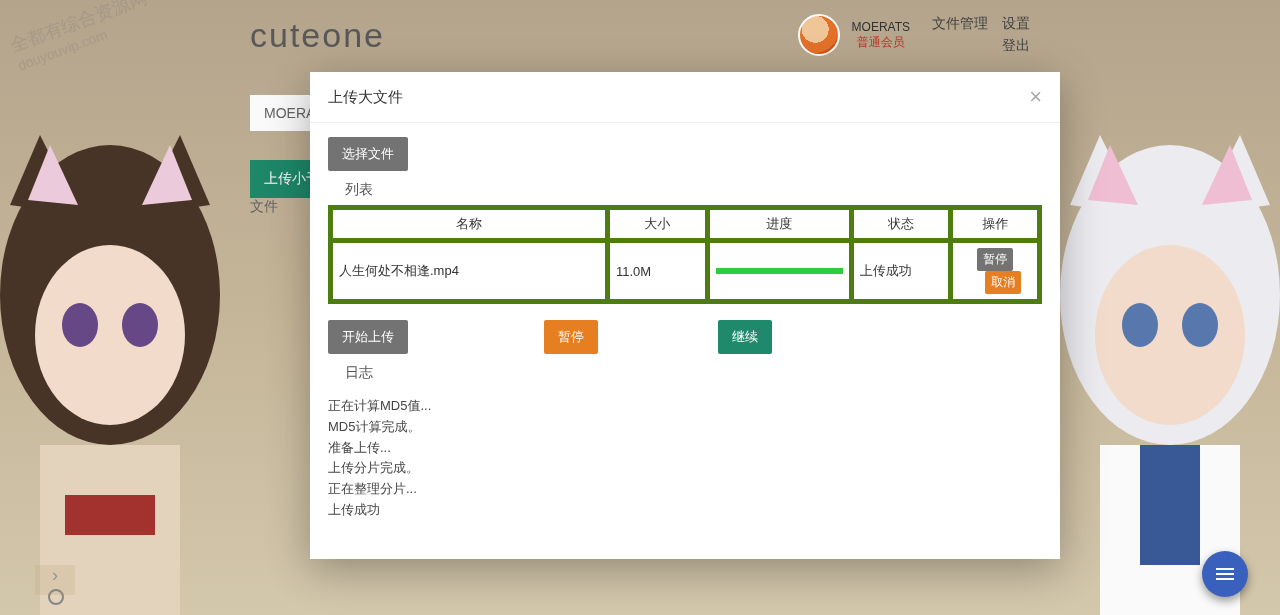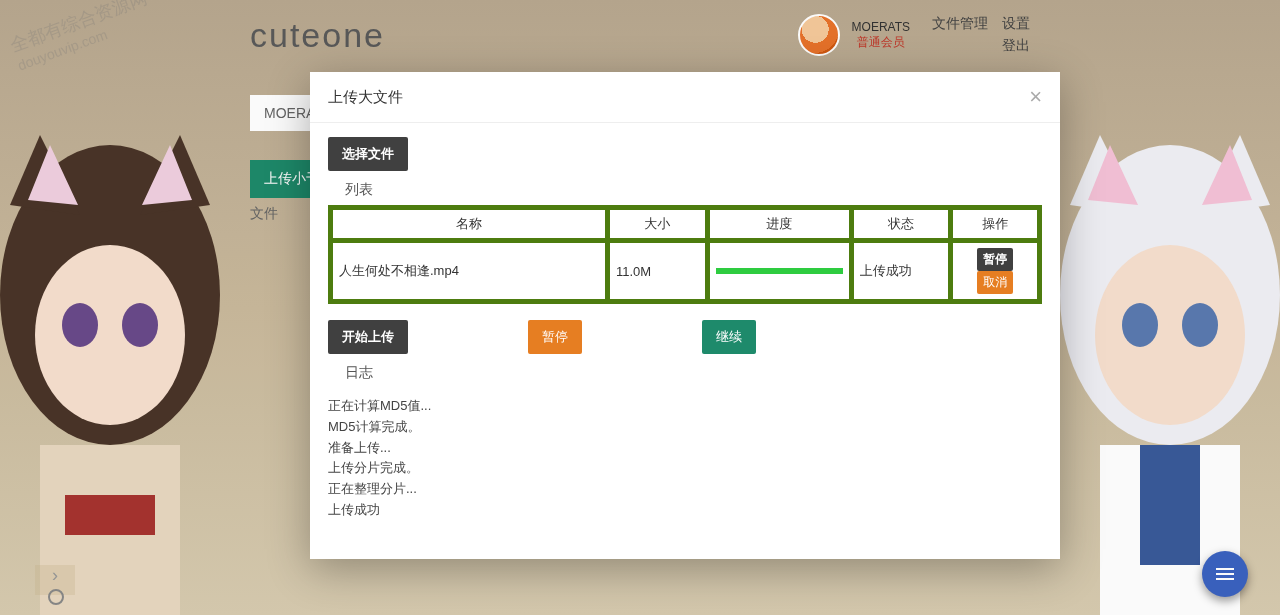--- a/index.html
+++ b/index.html
@@ -73,21 +73,21 @@
 .header-links a { color: #444; text-decoration: none; font-size: 14px; cursor: pointer; }
 .header-links-row { display: flex; gap: 14px; }
 
 
 .back-row1, .back-row2, .back-row3 {
   position: absolute;
   left: 250px;
 }
 .back-row1 { top: 95px; }
 .back-row2 { top: 160px; }
-.back-row3 { top: 205px; }
+.back-row3 { top: 198px; }
 .chip {
   display: inline-block;
   background: #fff;
   padding: 10px 14px;
   color: #666;
 }
 .btn-green {
   background: #1e8a6b;
   color: #fff;
   padding: 10px 14px;
@@ -178,22 +178,22 @@
 
 .btn {
   display: inline-block;
   padding: 8px 14px;
   color: #fff;
   font-size: 13px;
   border: none;
   cursor: pointer;
   border-radius: 2px;
 }
-.btn-blue { background: #404040; font-weight: bold; }
-.btn-orange { background: #e67e22; }
+.btn-blue { background: #737373; }
+.btn-orange { background: #e67e22; margin-left: 16px; }
 .btn-green2 { background: #1e8a6b; }
 .btn-sm { padding: 3px 6px; font-size: 12px; }
 
 .section-label { margin: 10px 17px 6px; color: #555; font-size: 14px; }
 
 table.upload {
   width: 100%;
   border-collapse: collapse;
   border: 1px solid #333;
 }

